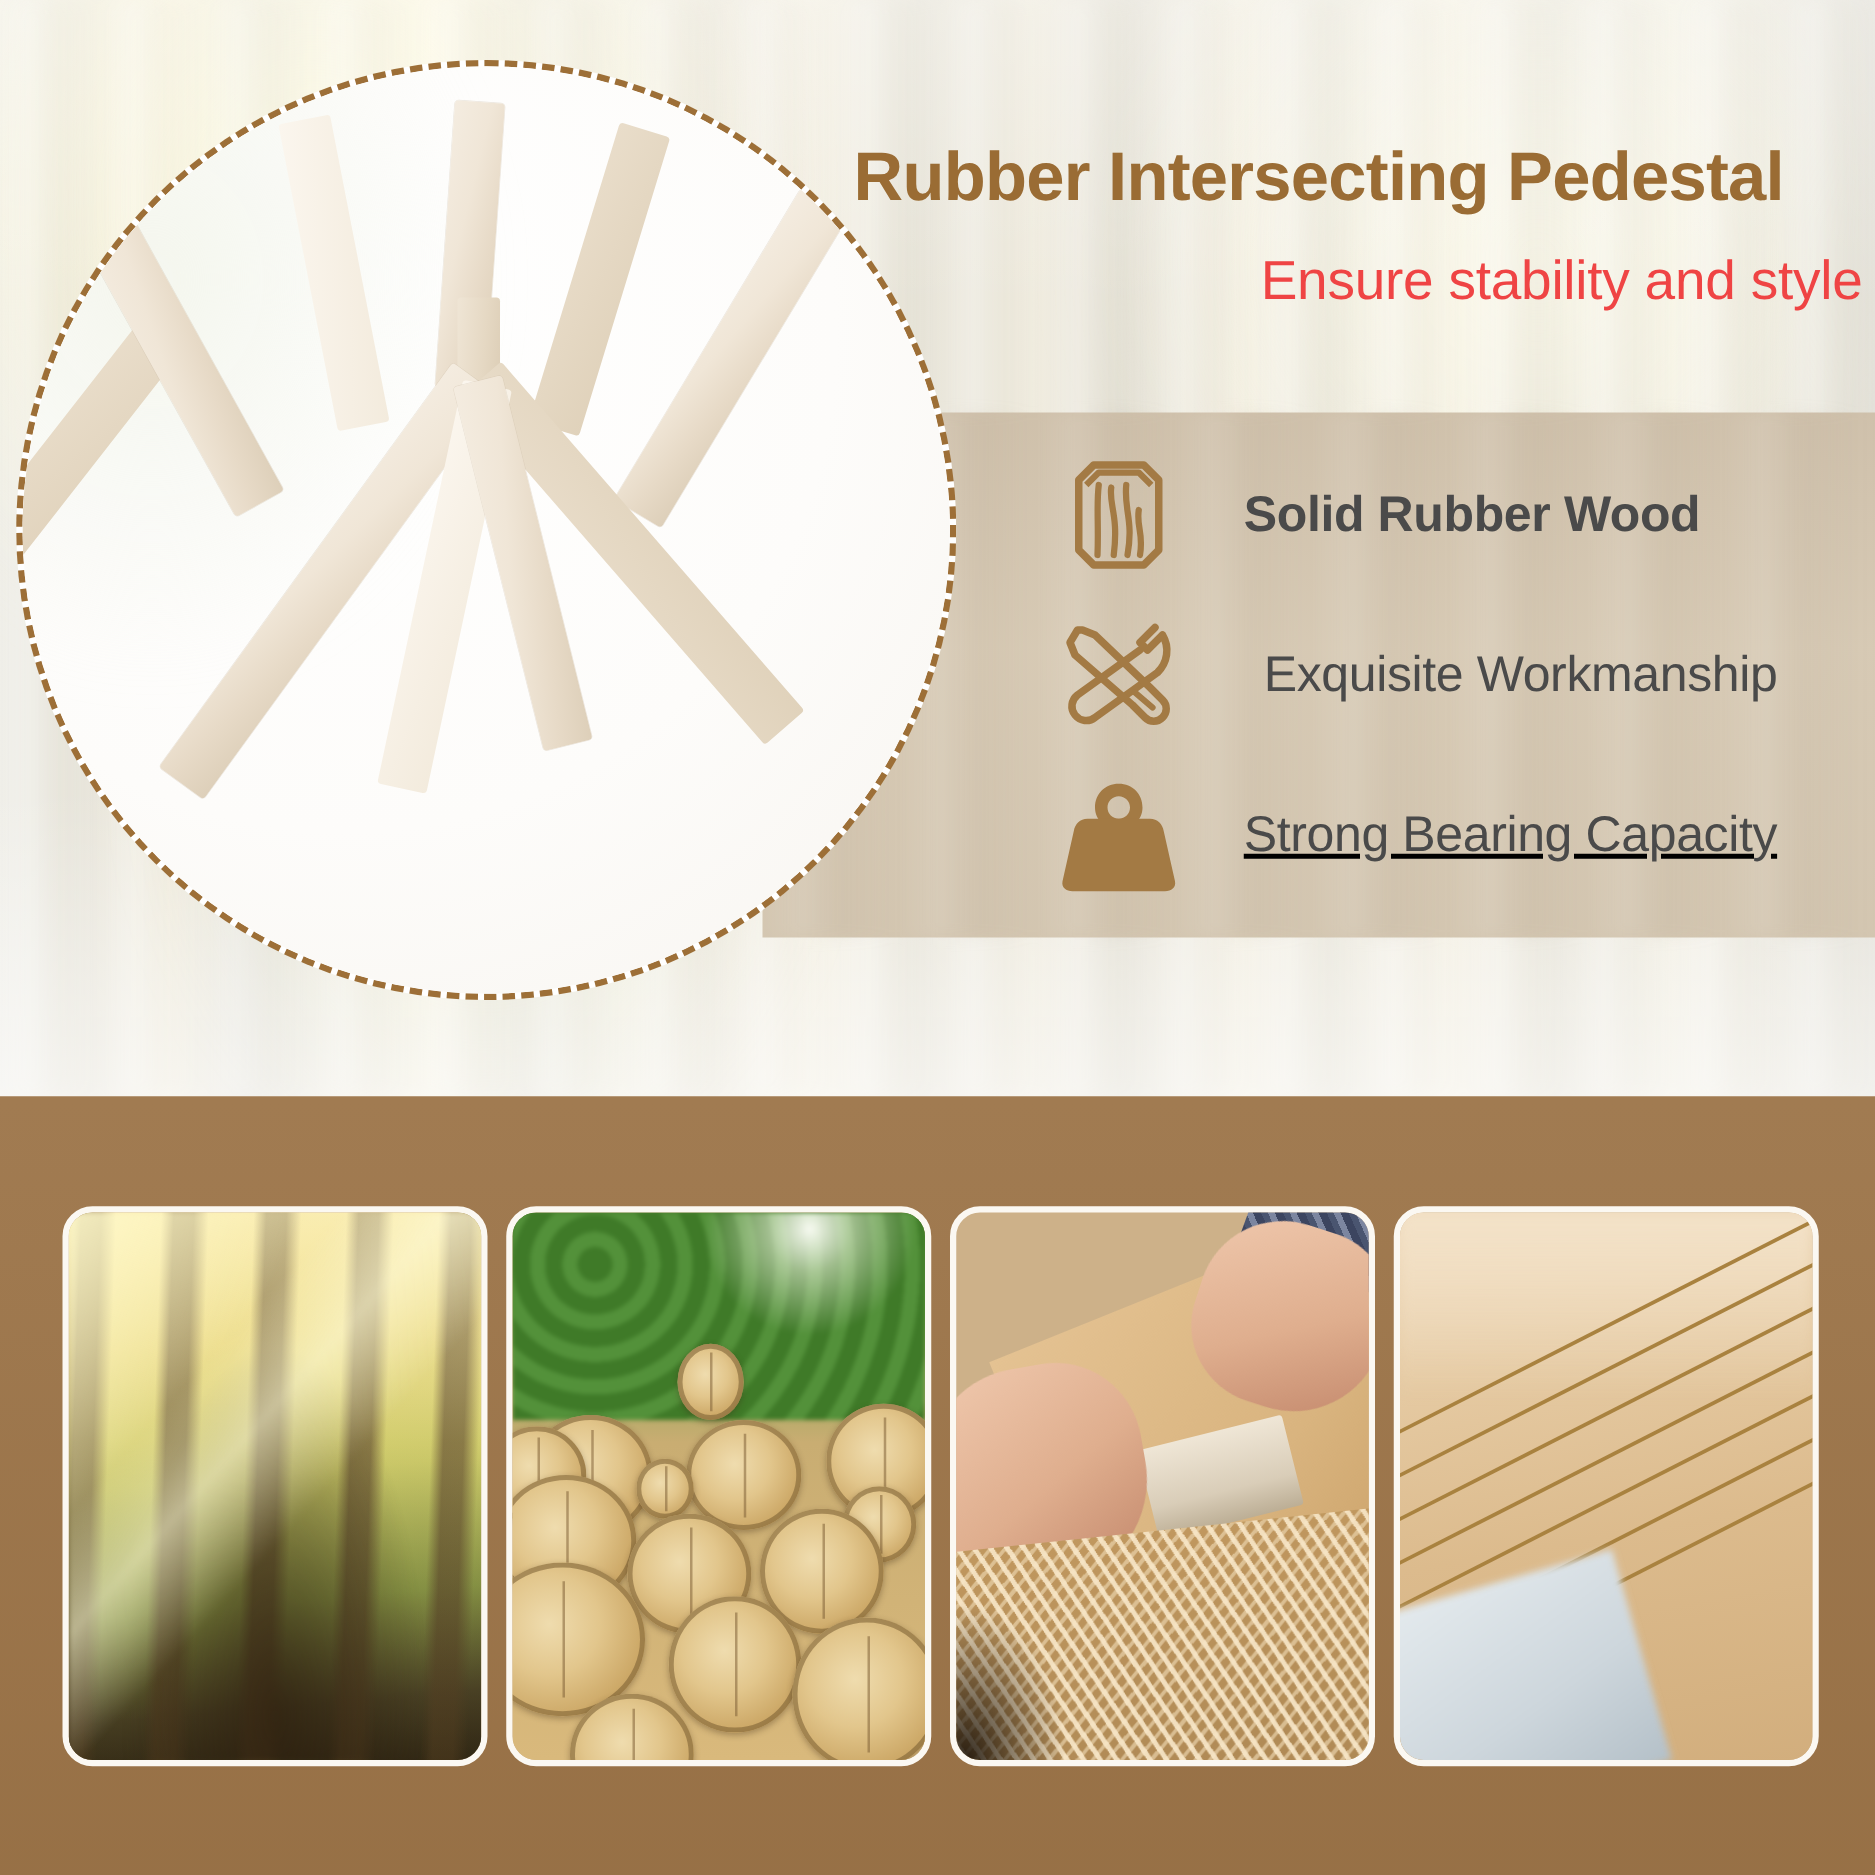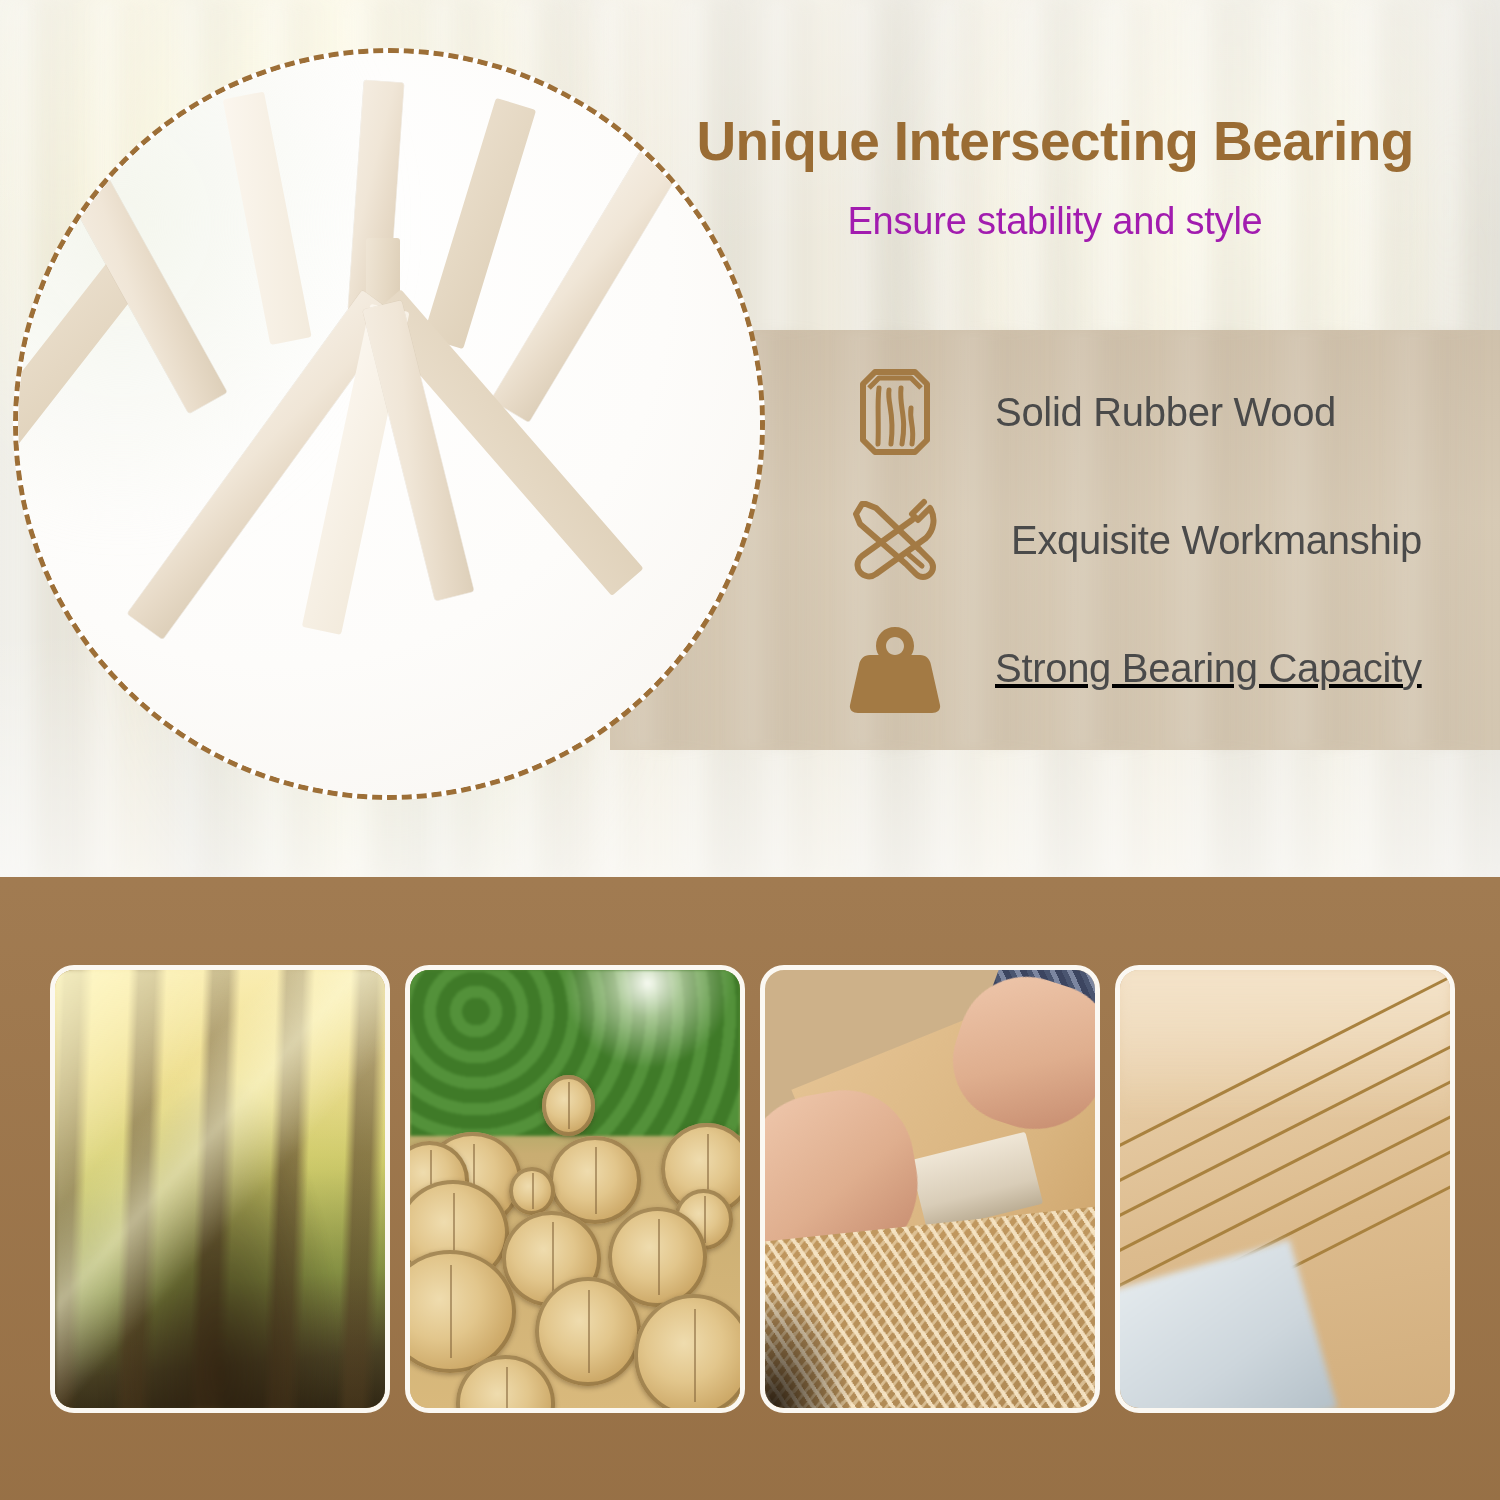--- a/index.html
+++ b/index.html
@@ -165,36 +165,36 @@
     letter-spacing: -0.6px;
     line-height: 1.05;
     text-align: center;
     white-space: nowrap;
   }
   #heading-sub {
     position: absolute;
     left: 620px;
     top: 200px;
     width: 870px;
-    font-size: 38px;
-    color: #a21caf;
-    text-align: center;
+    font-size: 44px;
+    color: #ef4444;
+    text-align: right;
     letter-spacing: -0.2px;
   }
 
   
   .feature-row {
     position: absolute;
     left: 840px;
     width: 640px;
     height: 120px;
     display: flex;
     align-items: center;
   }
-  #feature-0 { top: 352px; }
+  #feature-0 { top: 352px; font-weight: bold; }
   #feature-1 { top: 480px; gap: 16px; }
   #feature-2 { top: 608px; text-decoration: underline; }
 
   .feature-icon {
     width: 110px;
     min-width: 110px;
     height: 110px;
     display: flex;
     align-items: center;
     justify-content: center;
@@ -405,21 +405,21 @@
 
         <div id="hub"></div>
 
         <div class="leg" style="left:340px; top:250px; width:44px; height:400px; transform:rotate(36deg); transform-origin:50% 0%; border-radius:3px;"></div>
         <div class="leg-shade" style="left:346px; top:250px; width:42px; height:370px; transform:rotate(-41deg); transform-origin:50% 0%; border-radius:3px;"></div>
         <div class="leg-lite" style="left:352px; top:255px; width:40px; height:330px; transform:rotate(12deg); transform-origin:50% 0%; border-radius:3px;"></div>
         <div class="leg" style="left:344px; top:252px; width:40px; height:300px; transform:rotate(-14deg); transform-origin:50% 0%; border-radius:3px;"></div>
       </div>
     </div>
 
-    <div id="heading-title">Unique Intersecting Bearing</div>
+    <div id="heading-title">Rubber Intersecting Pedestal</div>
     <div id="heading-sub">Ensure stability and style</div>
 
     <div class="feature-row" id="feature-0">
       <div class="feature-icon">
         <svg width="92" height="96" viewBox="0 0 92 96" fill="none">
           <path d="M14 20 L26 8 H66 L78 20 V76 L66 88 H26 L14 76 Z" stroke="#a37a44" stroke-width="6" stroke-linejoin="round"></path>
           <path d="M20 24 L30 14 H62 L72 24" stroke="#a37a44" stroke-width="5" stroke-linejoin="round" fill="none"></path>
           <path d="M30 24 C28 40 30 56 29 80" stroke="#a37a44" stroke-width="5" stroke-linecap="round" fill="none"></path>
           <path d="M40 26 C38 40 46 48 42 80" stroke="#a37a44" stroke-width="5" stroke-linecap="round" fill="none"></path>
           <path d="M52 24 C50 44 58 52 53 80" stroke="#a37a44" stroke-width="5" stroke-linecap="round" fill="none"></path>

